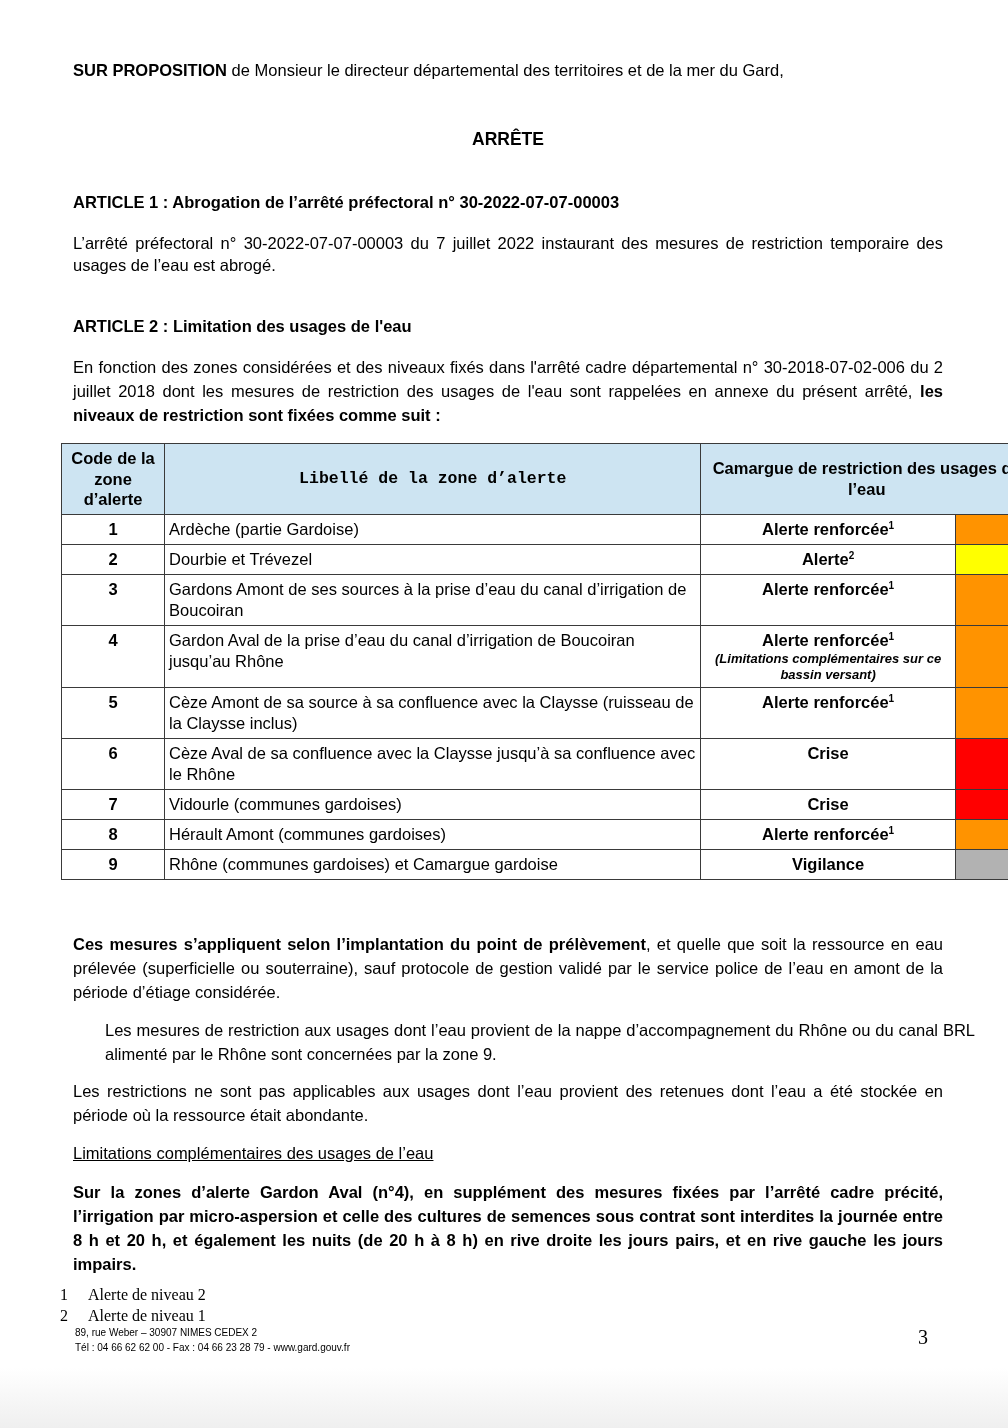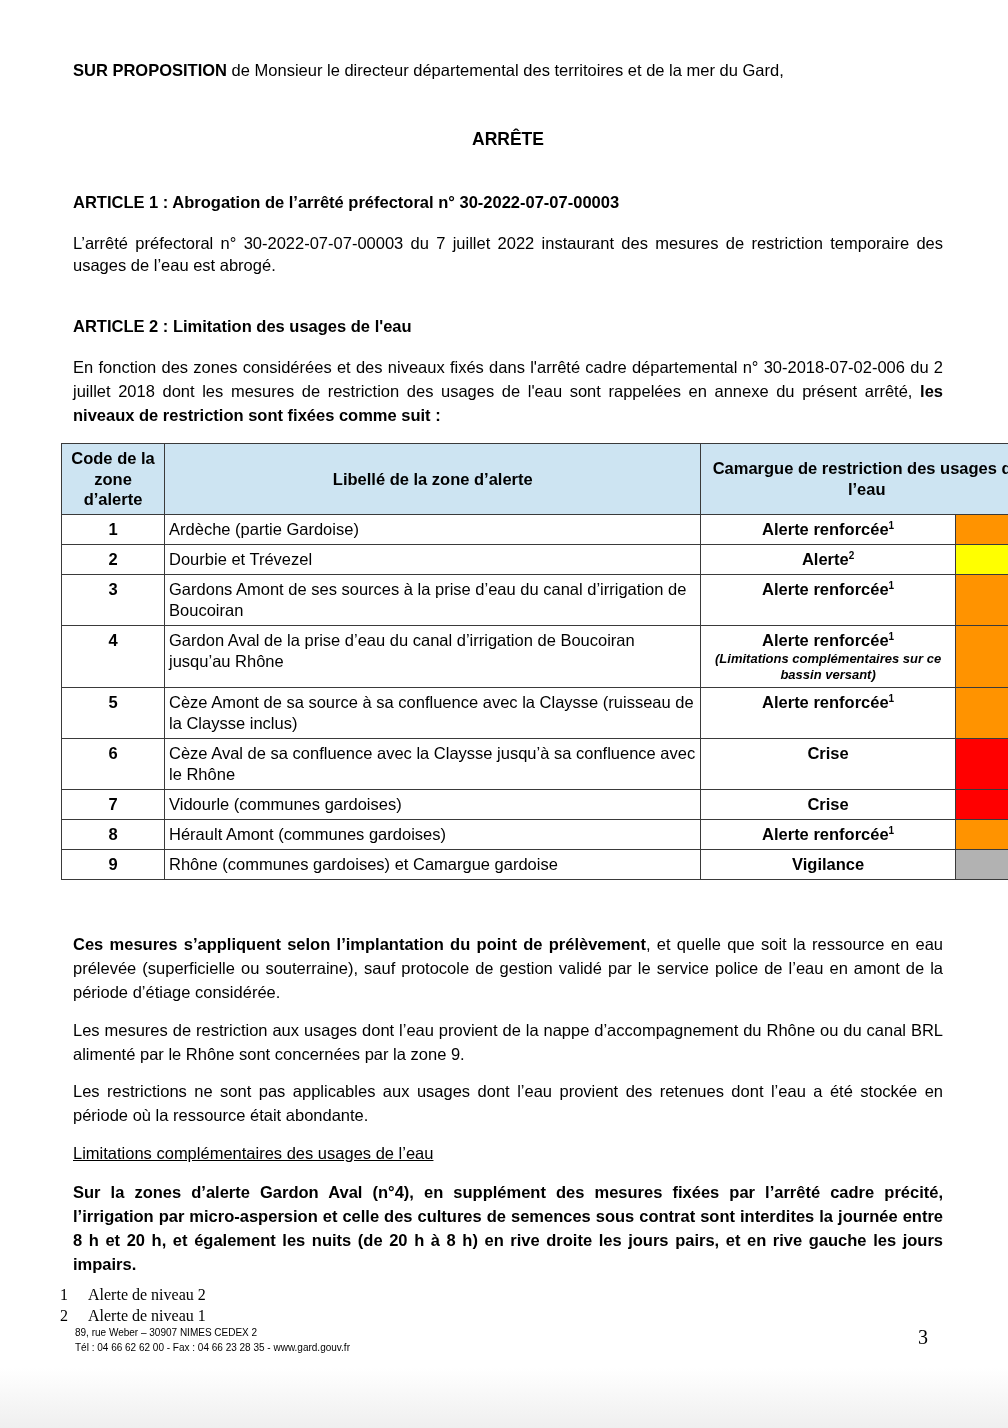--- a/index.html
+++ b/index.html
@@ -62,21 +62,21 @@
 
   <div class="p b" style="top:314px;">ARTICLE 2 : Limitation des usages de l'eau</div>
   <div class="p just" style="top:355px;">
     <span>En fonction des zones considérées et des niveaux fixés dans l'arrêté cadre départemental n° 30-2018-07-02-006 du 2 juillet 2018 dont les mesures de restriction des usages de l'eau sont rappelées en annexe du présent arrêté, </span><span class="b">les niveaux de restriction sont fixées comme suit :</span>
   </div>
 
   <table class="zones">
     <thead>
       <tr>
         <th style="width:83px;">Code de la zone d’alerte</th>
-        <th style="width:470px;">Libellé de la zone d’alerte</th>
+        <th style="width:470px;font-family:Liberation Mono, monospace;">Libellé de la zone d’alerte</th>
         <th colspan="2">Camargue de restriction des usages de l’eau</th>
       </tr>
     </thead>
     <tbody id="zone-rows">
         <tr>
           <td class="code">1</td>
           <td class="label">Ardèche (partie Gardoise)</td>
           <td class="measure"><span>Alerte renforcée</span><sup>1</sup></td>
           <td class="swatch" style="background: rgb(255, 147, 0);"></td>
         </tr>
@@ -127,28 +127,28 @@
           <td class="label">Rhône (communes gardoises) et Camargue gardoise</td>
           <td class="measure"><span>Vigilance</span></td>
           <td class="swatch" style="background: rgb(178, 178, 178);"></td>
         </tr>
       </tbody>
   </table>
 
   <div class="p just" style="top:932px;">
     <span class="b">Ces mesures s’appliquent selon l’implantation du point de prélèvement</span><span>, et quelle que soit la ressource en eau prélevée (superficielle ou souterraine), sauf protocole de gestion validé par le service police de l’eau en amont de la période d’étiage considérée.</span>
   </div>
-  <div class="p just" style="top:1018px;">Les mesures de restriction aux usages dont l’eau provient de la nappe d’accompagnement du Rhône ou du canal BRL alimenté par le Rhône sont concernées par la zone 9.</div>
+  <div class="p just" style="top:1018px;margin-left:32px;">Les mesures de restriction aux usages dont l’eau provient de la nappe d’accompagnement du Rhône ou du canal BRL alimenté par le Rhône sont concernées par la zone 9.</div>
   <div class="p just" style="top:1079px;">Les restrictions ne sont pas applicables aux usages dont l’eau provient des retenues dont l’eau a été stockée en période où la ressource était abondante.</div>
   <div class="p u" style="top:1141px;">Limitations complémentaires des usages de l’eau</div>
   <div class="p b just" style="top:1180px;">Sur la zones d’alerte Gardon Aval (n°4), en supplément des mesures fixées par l’arrêté cadre précité, l’irrigation par micro-aspersion et celle des cultures de semences sous contrat sont interdites la journée entre 8 h et 20 h, et également les nuits (de 20 h à 8 h) en rive droite les jours pairs, et en rive gauche les jours impairs.</div>
 
   <div class="footnotes">
     <div><span class="fn-num">1</span><span>Alerte de niveau 2</span></div>
     <div><span class="fn-num">2</span><span>Alerte de niveau 1</span></div>
   </div>
 
   <div class="address">
     <div>89, rue Weber – 30907 NIMES CEDEX 2</div>
-    <div>Tél : 04 66 62 62 00 - Fax : 04 66 23 28 35 - www.gard.gouv.fr</div>
+    <div>Tél : 04 66 62 62 00 - Fax : 04 66 23 28 79 - www.gard.gouv.fr</div>
   </div>
   <div class="page-num">3</div>
 </div>
 
 </body></html>

